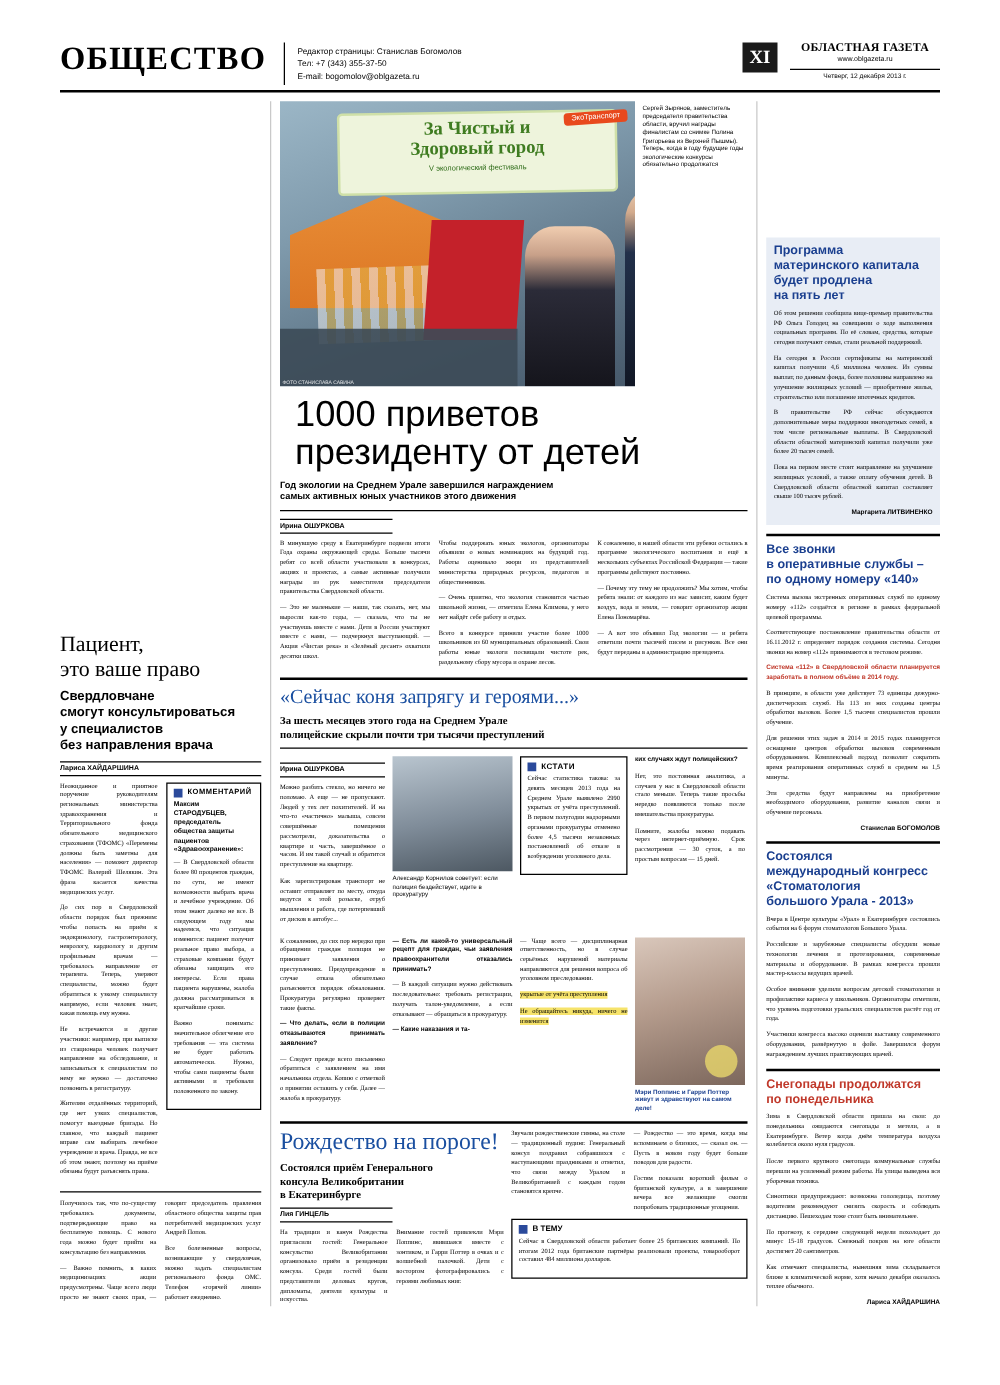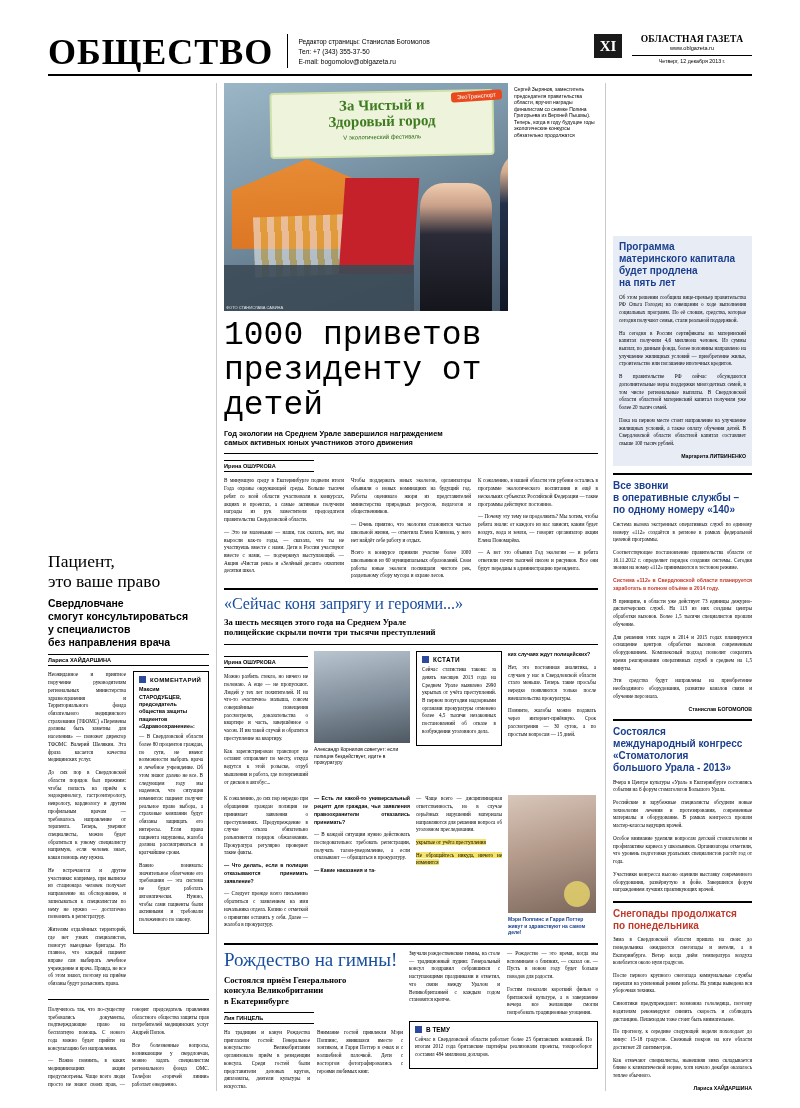--- a/index.html
+++ b/index.html
@@ -2,21 +2,21 @@
 <html><head>
 <meta charset="utf-8">
 <style>
   html,body{margin:0;padding:0;background:#b9b9b9;}
   body{font-family:"Liberation Serif", serif;}
   .page{width:800px;height:1108px;background:#ffffff;position:relative;overflow:hidden;box-sizing:border-box;}
   .sheet{position:absolute;left:48px;top:34px;width:704px;height:1040px;}
 
   
   .masthead{display:flex;align-items:flex-start;border-bottom:2px solid #000;padding-bottom:4px;}
-  .mast-title{font-family:"Liberation Serif",serif;font-size:36px;font-weight:700;letter-spacing:1px;line-height:1;padding-right:14px;}
+  .mast-title{font-family:"Liberation Serif",serif;font-size:26px;font-weight:700;letter-spacing:1px;line-height:1;padding-right:14px;}
   .mast-mid{flex:1;font-family:"Liberation Sans",sans-serif;font-size:6.6px;line-height:1.55;padding-top:3px;border-left:1px solid #000;padding-left:10px;}
   .mast-page{width:28px;height:24px;background:#1a1a1a;color:#fff;font-family:"Liberation Serif",serif;font-size:15px;font-weight:700;display:flex;align-items:center;justify-content:center;margin:0 10px 0 6px;}
   .mast-right{width:120px;text-align:center;font-family:"Liberation Sans",sans-serif;}
   .mast-right .og{font-family:"Liberation Serif",serif;font-size:9.5px;font-weight:700;letter-spacing:.2px;}
   .mast-right .site{font-size:5.6px;margin-top:1px;}
   .mast-right .date{font-size:5.3px;margin-top:4px;border-top:1px solid #000;padding-top:2px;}
 
   
   .cols{display:flex;margin-top:7px;align-items:flex-end;}
   .colA{width:168px;padding-right:7px;box-sizing:border-box;}
@@ -46,21 +46,21 @@
   .fest-t1{font-family:"Liberation Serif",serif;font-size:15px;color:#3f7c21;font-weight:700;text-align:center;line-height:1.05;padding-top:5px;}
   .fest-t2{font-family:"Liberation Sans",sans-serif;font-size:6px;color:#2d6b17;text-align:center;margin-top:4px;}
   .ecotag{position:absolute;right:6px;top:8px;background:#e8491d;color:#fff;font-family:"Liberation Sans",sans-serif;font-size:6px;padding:2px 6px;border-radius:3px;transform:rotate(-4deg);}
   .tent{position:absolute;left:8px;top:76px;width:150px;height:90px;background:linear-gradient(180deg,#f08a2a 0%,#e6751a 100%);clip-path:polygon(0 35%,50% 0,100% 35%,100% 100%,0 100%);opacity:.92;}
   .redflag{position:absolute;left:118px;top:95px;width:74px;height:96px;background:#c4212a;transform:skewX(-4deg);}
   .person-a{position:absolute;left:196px;top:100px;width:72px;height:128px;background:linear-gradient(180deg,#f0cdb0 0%,#c8a089 18%,#2b2b38 40%,#15151c 100%);border-radius:24px 24px 0 0;}
   .person-b{position:absolute;left:276px;top:66px;width:92px;height:162px;background:linear-gradient(180deg,#eccfb4 0%,#d3ab8d 14%,#22304a 34%,#111725 100%);border-radius:30px 30px 0 0;}
   .kiosk{position:absolute;left:0;bottom:0;width:190px;height:46px;background:#3c4a57;opacity:.9;}
   .stripe{position:absolute;left:30px;top:132px;width:140px;height:60px;background:repeating-linear-gradient(90deg,#f2f2f2 0 7px,#e3b64a 7px 14px);opacity:.55;transform:rotate(-2deg);}
 
-  .headline{font-family:Liberation Mono, monospace;font-size:33px;line-height:1.06;font-weight:400;margin:8px 0 5px;}
+  .headline{font-family:Liberation Sans, sans-serif;font-size:29px;line-height:1.06;font-weight:400;margin:8px 12px 5px;}
   .deck{font-family:"Liberation Sans",sans-serif;font-size:7.4px;font-weight:700;line-height:1.25;margin-bottom:5px;}
 
   .rule{border-top:1px solid #000;margin:6px 0;}
   .rule-thick{border-top:2px solid #000;margin:7px 0 5px;}
 
   h3.blue{font-family:"Liberation Serif",serif;font-size:16px;line-height:1.1;color:#1a4fa0;margin:0 0 4px;font-weight:400;}
   .deck2{font-family:Liberation Serif, serif;font-size:8.6px;font-weight:700;line-height:1.25;margin-bottom:5px;}
 
   .kstati{border:1px solid #000;padding:4px 5px;box-sizing:border-box;}
   .kstati-hd{font-family:"Liberation Sans",sans-serif;font-size:6.4px;font-weight:700;letter-spacing:.4px;margin-bottom:3px;display:flex;align-items:center;gap:4px;}
@@ -257,21 +257,21 @@
          </div>
          <div class="pcap blue">Мэри Поппинс и Гарри Поттер живут и здравствуют на самом деле!</div>
        </div>
      </div>
 
      <div class="rule-thick"></div>
 
      <div style="display:flex;gap:6px;">
        <div style="width:180px;">
          <h3 class="blue" style="font-size:19px;" style2="">Рождество
-на гимны!</h3>
+на пороге!</h3>
          <div class="deck2" style="white-space:pre-line">Состоялся приём Генерального
 консула Великобритании
 в Екатеринбурге</div>
          <div class="byline" style="width:90px;">Лия ГИНЦЕЛЬ</div>
          <div class="bodytext two">
            <p>На традиции и канун Рождества пригласили гостей: Генеральное консульство Великобритании организовало приём в резиденции консула. Среди гостей были представители деловых кругов, дипломаты, деятели культуры и искусства.</p>
            <p>Внимание гостей привлекли Мэри Поппинс, явившаяся вместе с зонтиком, и Гарри Поттер в очках и с волшебной палочкой. Дети с восторгом фотографировались с героями любимых книг.</p>
          </div>
        </div>
        <div style="width:190px;">

